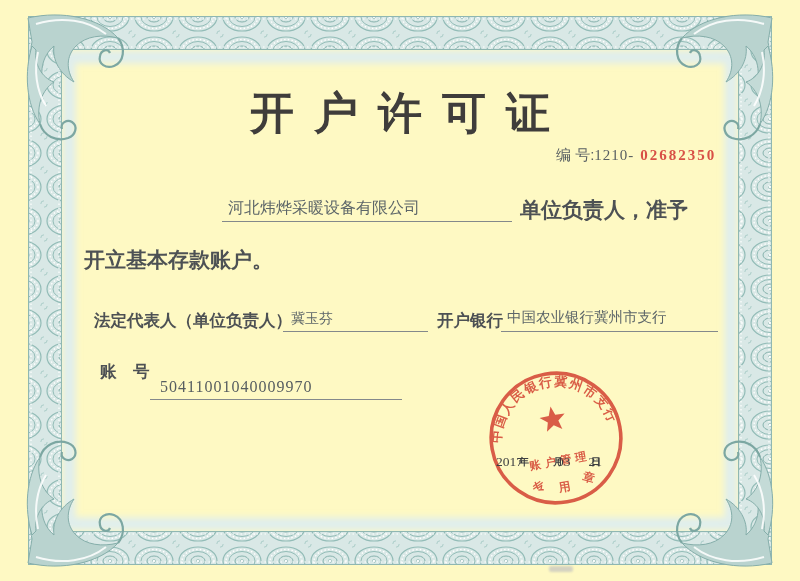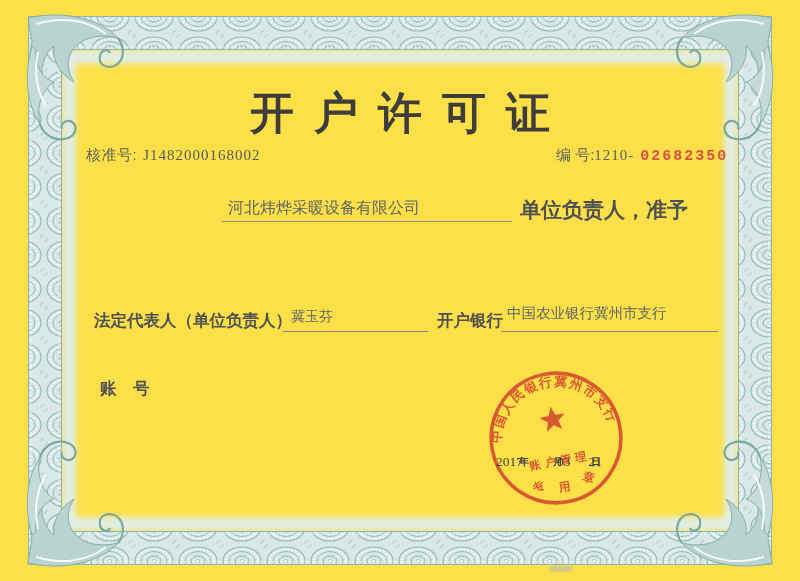--- a/index.html
+++ b/index.html
@@ -1,47 +1,47 @@
 <!DOCTYPE html>
 <html><head>
 <meta charset="utf-8">
 <style>
   html,body{margin:0;padding:0;background:#ffffff;}
   .page{
-    position:relative;width:800px;height:581px;background:#fde047;overflow:hidden;
+    position:relative;width:800px;height:581px;background:#fef9c3;overflow:hidden;
     font-family:"Liberation Sans",sans-serif;color:#4a4c4c;
   }
   .abs{position:absolute;}
   
   .cert-title{
     left:0;top:84px;width:800px;text-align:center;
     font-family:"DejaVu Serif",serif;font-weight:700;font-size:44px;color:#3f3d3b;
     letter-spacing:20px;padding-left:20px;box-sizing:border-box;
   }
   
   .approval{left:86px;top:146px;font-size:15px;color:#585f62;letter-spacing:0.5px;}
   .approval .num{font-family:"Liberation Serif",serif;margin-left:6px;letter-spacing:1px;color:#555c60;}
   .serial{left:556px;top:146px;font-size:15px;color:#585f62;}
   .serial .prefix{font-family:"Liberation Serif",serif;letter-spacing:1px;}
-  .serial .red{color:#d85046;font-family:Liberation Mono, monospace;font-weight:700;letter-spacing:2px;margin-left:6px;}
+  .serial .red{color:#d85046;font-family:Liberation Serif, serif;font-weight:700;letter-spacing:2px;margin-left:6px;}
   
   .lbl{font-weight:700;color:#4d5154;}
   .row1-lbl{left:139px;top:196px;font-size:21px;}
-  .fill-line{border-bottom:1px solid #84898b;display:flex;box-sizing:border-box;}
+  .fill-line{border-bottom:1px solid #84898b;display:flex;align-items:flex-end;box-sizing:border-box;}
   .company-line{left:222px;top:198px;width:290px;height:24px;padding:0 0 2px 6px;
     font-size:16px;color:#5d6669;font-family:"Liberation Serif",serif;}
   .row1-cond{left:520px;top:196px;font-size:21px;}
   .row2{left:84px;top:246px;font-size:21px;}
   .legal-lbl{left:94px;top:310px;font-size:16.5px;}
   .legal-line{left:283px;top:308px;width:145px;height:24px;padding:0 0 3px 8px;
     font-size:14px;color:#5d6669;font-family:"Liberation Serif",serif;}
   .bank-lbl{left:437px;top:310px;font-size:16.5px;}
-  .bank-line{left:501px;top:304px;width:217px;height:28px;padding:0 0 12px 6px;
+  .bank-line{left:501px;top:304px;width:217px;height:28px;padding:0 0 4px 6px;
     font-size:14.5px;color:#5d6669;font-family:"Liberation Serif",serif;}
-  .acct-lbl{left:100px;top:378px;font-size:16.5px;}
+  .acct-lbl{left:100px;top:361px;font-size:16.5px;}
   .acct-line{left:150px;top:374px;width:252px;height:26px;padding:0 0 3px 10px;
     font-size:16px;color:#565d60;font-family:"Liberation Serif",serif;letter-spacing:1px;}
   
   .issuer{left:496px;top:419px;font-size:15px;font-weight:700;color:#3d3f41;letter-spacing:1px;z-index:5;}
   .date-row{left:496px;top:454px;font-size:13.5px;color:#3d3f41;font-family:"Liberation Serif",serif;z-index:5;}
   .date-row .m{margin-left:34px;}
   .date-row .d{margin-left:18px;}
   .ymd-row{left:519px;top:455px;font-size:10px;font-weight:700;color:#3d3f41;z-index:5;}
   .ymd-row .m{margin-left:24px;}
   .ymd-row .d{margin-left:28px;}
@@ -93,45 +93,46 @@
     <rect x="59" y="47" width="682" height="487" fill="none" stroke="#ffffff" stroke-width="1.2" stroke-dasharray="1.5,2.5"></rect>
 
     <use href="#cornerOrn" transform="translate(22,12)"></use>
     <use href="#cornerOrn" transform="translate(778,12) scale(-1,1)"></use>
     <use href="#cornerOrn" transform="translate(22,569) scale(1,-1)"></use>
     <use href="#cornerOrn" transform="translate(778,569) scale(-1,-1)"></use>
   </svg>
 
   <div class="abs content cert-title">开户许可证</div>
 
-  <div class="abs content approval">
-    <span>核准号:</span><span class="num">J1482000168002</span>
-  </div>
 
   <div class="abs content serial">
     <span>编 号:</span><span class="prefix">1210-</span><span class="red">02682350</span>
   </div>
 
   <div class="abs content fill-line company-line">
     <span>河北炜烨采暖设备有限公司</span>
   </div>
   <div class="abs content lbl row1-cond">单位负责人，准予</div>
 
+  <div class="abs content lbl row2">开立基本存款账户。</div>
 
   <div class="abs content fill-line legal-line">
     <span>冀玉芬</span>
   </div>
   <div class="abs content lbl legal-lbl">法定代表人（单位负责人）</div>
 
   <div class="abs content lbl bank-lbl">开户银行</div>
   <div class="abs content fill-line bank-line">
     <span>中国农业银行冀州市支行</span>
   </div>
 
   <div class="abs content lbl acct-lbl">账　号</div>
+  <div class="abs content fill-line acct-line">
+    <span>50411001040009970</span>
+  </div>
 
   <div class="abs date-row">
     <span>2017</span><span class="m">03</span><span class="d">21</span>
   </div>
   <div class="abs ymd-row">
     <span>年</span><span class="m">月</span><span class="d">日</span>
   </div>
 
   <svg class="abs stamp" viewBox="0 0 140 140" aria-hidden="true">
     <defs>

